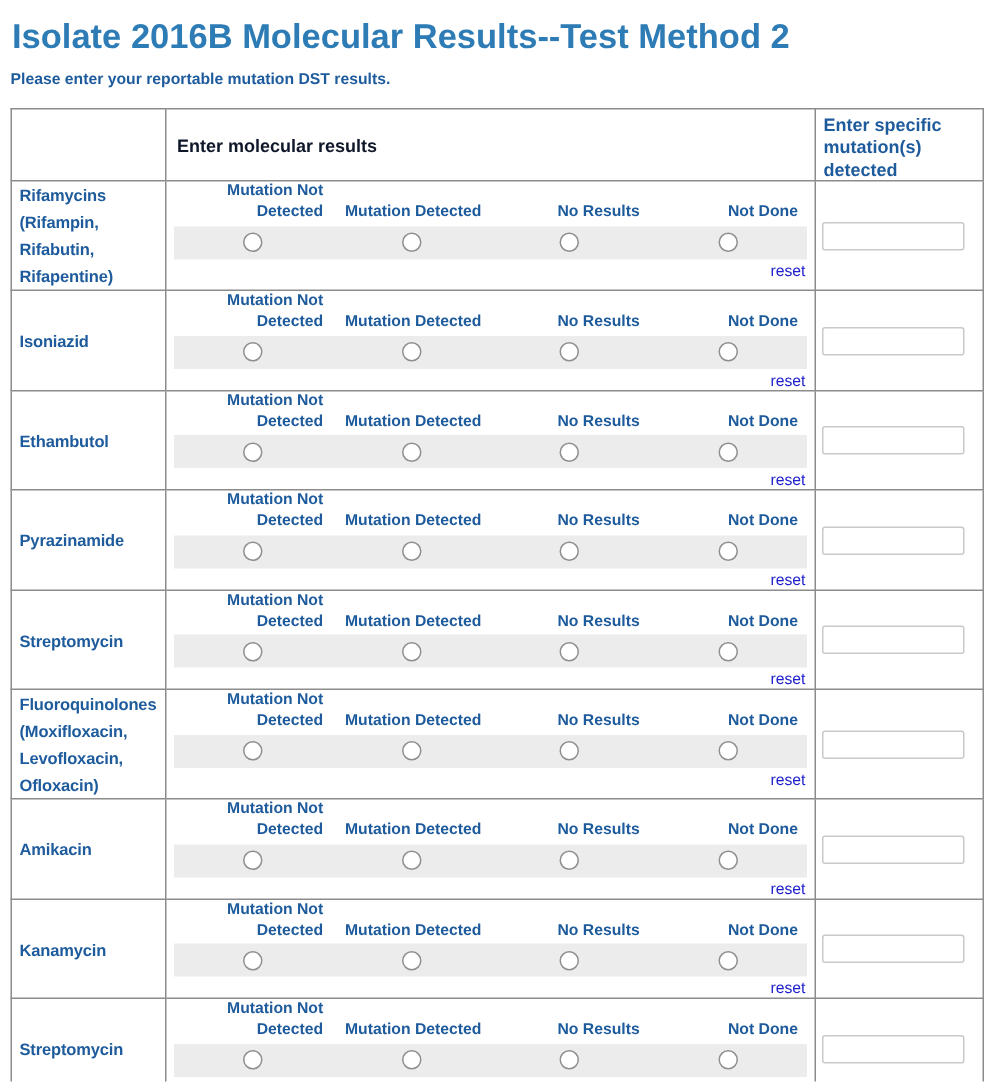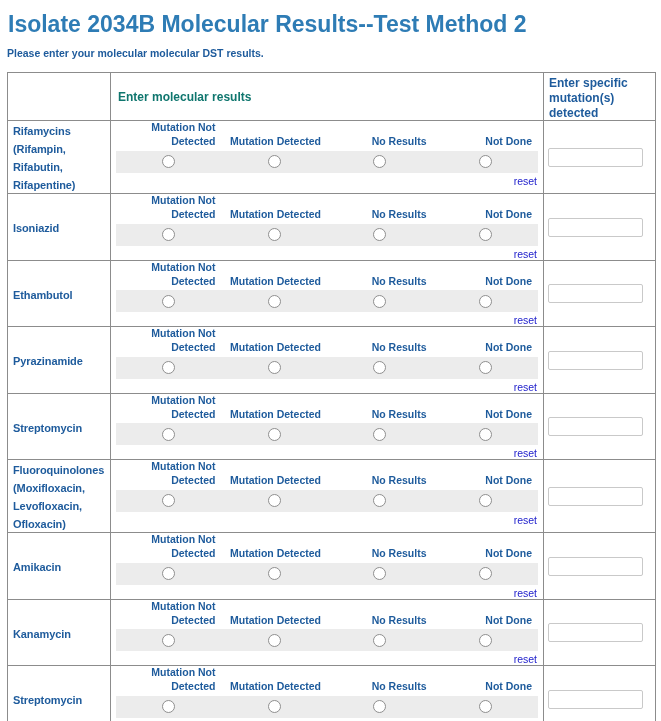--- a/index.html
+++ b/index.html
@@ -40,21 +40,21 @@
   col.c-mut  { width: 112px; }
 
   tr.header-row { height: 48px; }
   th.blank-cell { background: #ffffff; }
   th.results-header {
     text-align: left;
     vertical-align: middle;
     padding-left: 7px;
     font-size: 12px;
     font-weight: bold;
-    color: #0f766e;
+    color: #0f172a;
   }
   th.mutation-header {
     text-align: left;
     vertical-align: top;
     padding: 3px 8px 0 5px;
     font-size: 12px;
     line-height: 1.22;
     font-weight: bold;
     color: #1e5b9c;
   }
@@ -132,22 +132,22 @@
     padding: 1px 3px;
     font-size: 11px;
     font-family: "Liberation Sans", sans-serif;
     background: #ffffff;
   }
 </style>
 </head>
 <body>
 
 <div class="page">
-  <h1 class="page-title">Isolate 2034B Molecular Results--Test Method 2</h1>
-  <p class="page-subtitle">Please enter your molecular molecular DST results.</p>
+  <h1 class="page-title">Isolate 2016B Molecular Results--Test Method 2</h1>
+  <p class="page-subtitle">Please enter your reportable mutation DST results.</p>
 
   <table class="results-table">
     <colgroup>
       <col class="c-drug">
         <col class="c-opts">
         <col class="c-mut">
     </colgroup>
     <thead>
       <tr class="header-row">
         <th class="blank-cell"></th>

